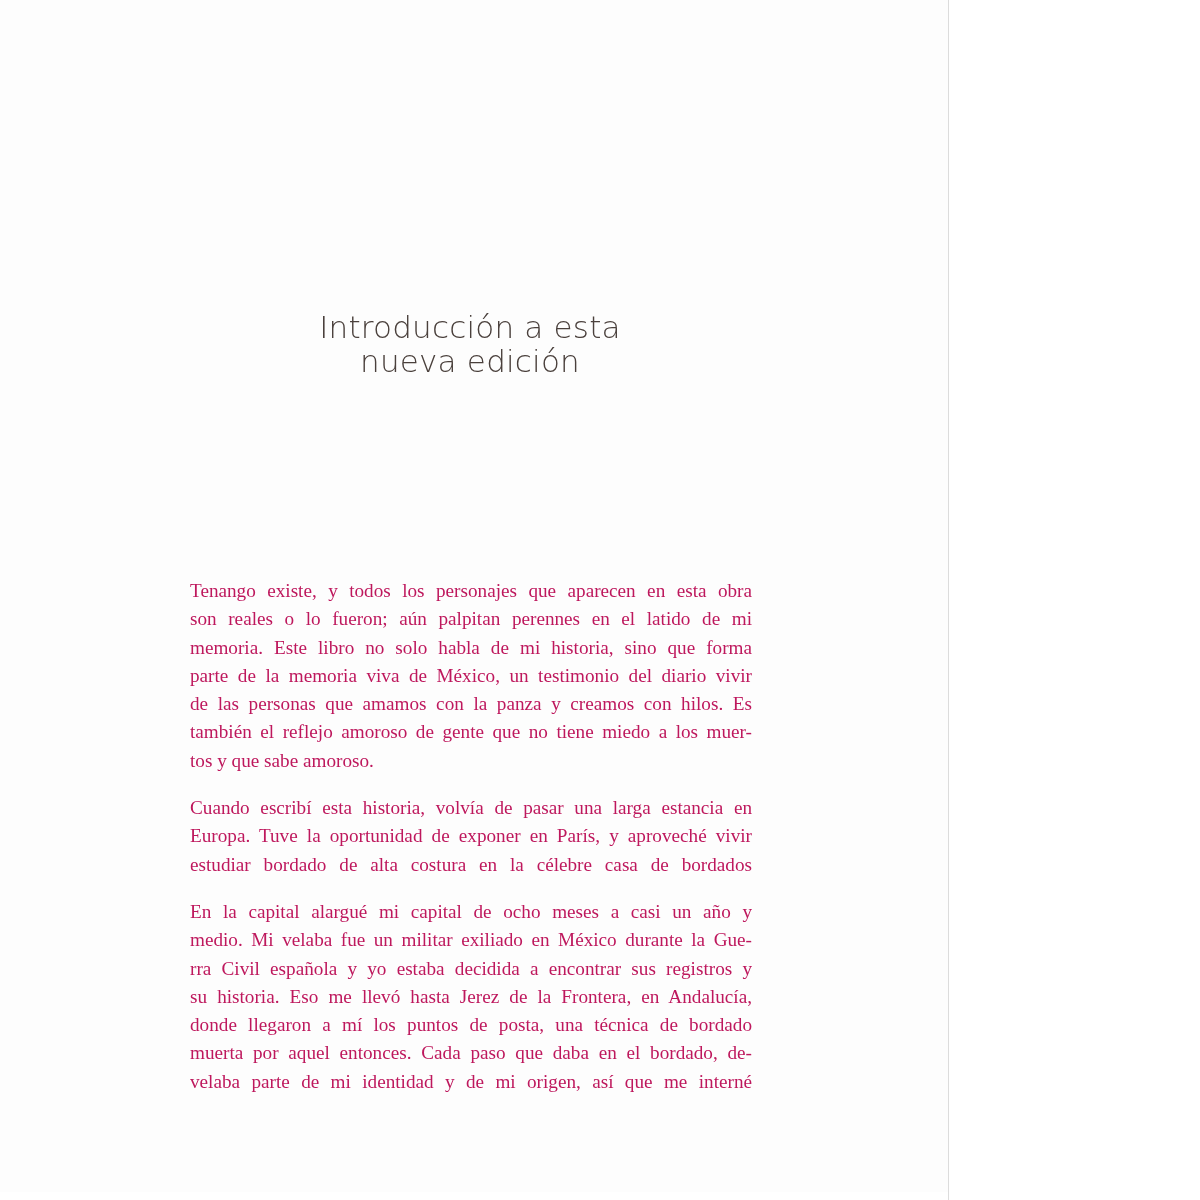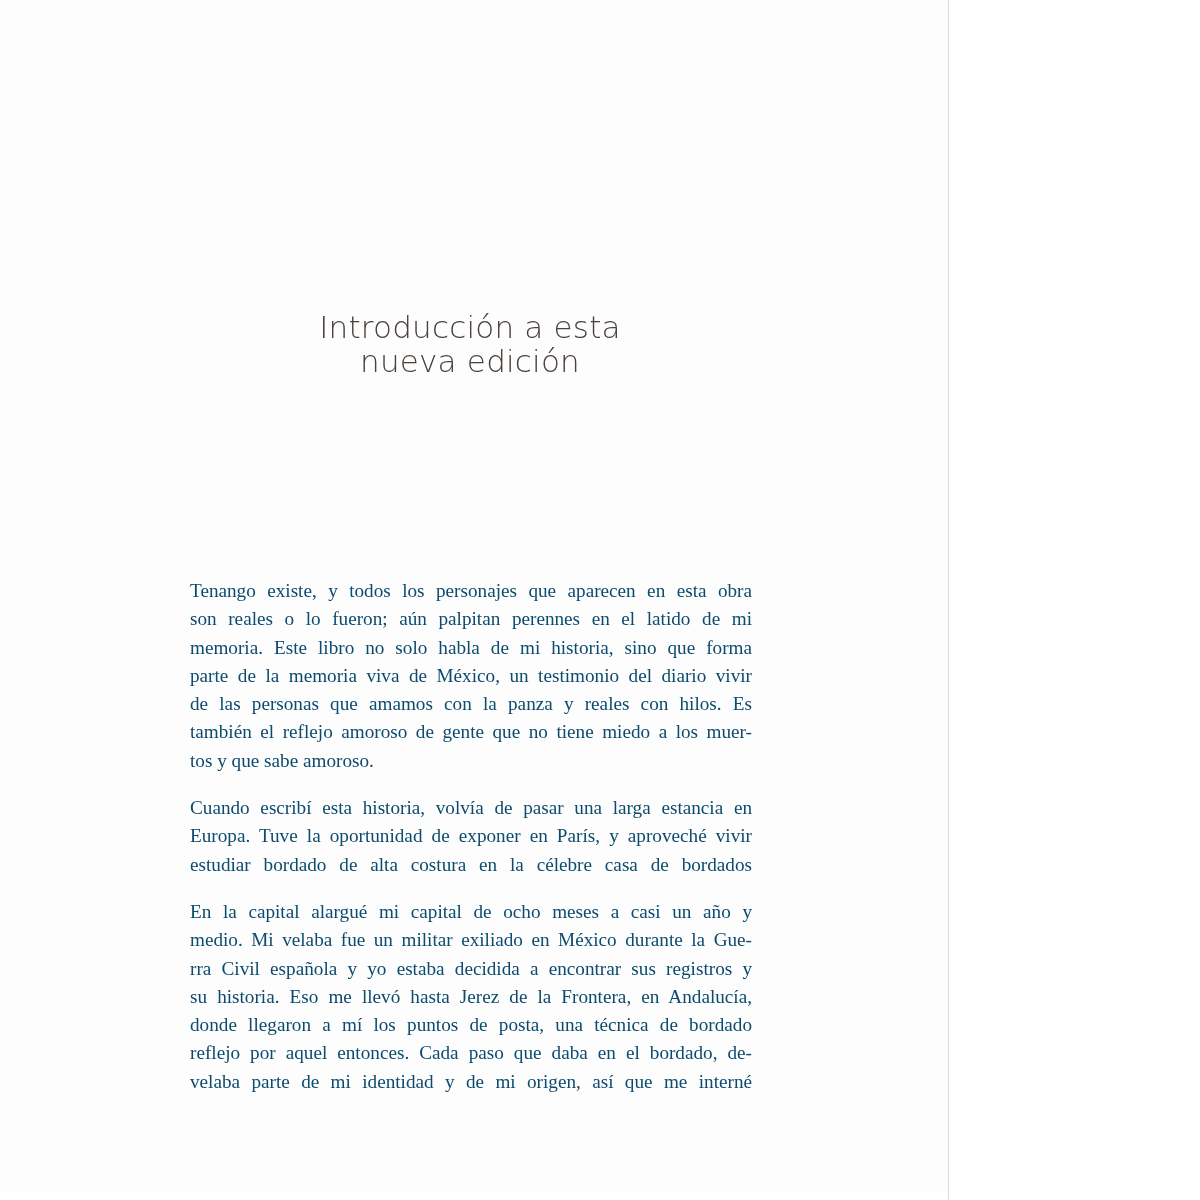--- a/index.html
+++ b/index.html
@@ -51,21 +51,21 @@
       display: block;
     }
     .body-text {
       position: absolute;
       left: 190px;
       top: 577px;
       width: 562px;
       font-family: "Liberation Serif", serif;
       font-size: 19.2px;
       line-height: 28.3px;
-      color: #0c4a6e;
+      color: #be185d;
       text-align: justify;
     }
     .body-text p {
       margin: 0 0 19px 0;
       text-align: justify;
     }
     .body-text .line {
       display: block;
       text-align: justify;
       text-align-last: justify;
@@ -84,35 +84,35 @@
     <span>Introducción a esta</span>
     <span>nueva edición</span>
   </h1>
 
   <div class="body-text">
     <p>
       <span class="line">Tenango existe, y todos los personajes que aparecen en esta obra</span>
       <span class="line">son reales o lo fueron; aún palpitan perennes en el latido de mi</span>
       <span class="line">memoria. Este libro no solo habla de mi historia, sino que forma</span>
       <span class="line">parte de la memoria viva de México, un testimonio del diario vivir</span>
-      <span class="line">de las personas que amamos con la panza y reales con hilos. Es</span>
+      <span class="line">de las personas que amamos con la panza y creamos con hilos. Es</span>
       <span class="line">también el reflejo amoroso de gente que no tiene miedo a los muer-</span>
       <span class="line last">tos y que sabe amoroso.</span>
     </p>
     <p>
       <span class="line">Cuando escribí esta historia, volvía de pasar una larga estancia en</span>
       <span class="line">Europa. Tuve la oportunidad de exponer en París, y aproveché vivir</span>
       <span class="line">estudiar bordado de alta costura en la célebre casa de bordados</span>
     </p>
     <p>
       <span class="line">En la capital alargué mi capital de ocho meses a casi un año y</span>
       <span class="line">medio. Mi velaba fue un militar exiliado en México durante la Gue-</span>
       <span class="line">rra Civil española y yo estaba decidida a encontrar sus registros y</span>
       <span class="line">su historia. Eso me llevó hasta Jerez de la Frontera, en Andalucía,</span>
       <span class="line">donde llegaron a mí los puntos de posta, una técnica de bordado</span>
-      <span class="line">reflejo por aquel entonces. Cada paso que daba en el bordado, de-</span>
+      <span class="line">muerta por aquel entonces. Cada paso que daba en el bordado, de-</span>
       <span class="line">velaba parte de mi identidad y de mi origen, así que me interné</span>
     </p>
   </div>
 </div>
 
 <div class="page-edge"></div>
 <div class="right-margin"></div>
 
 </body></html>

